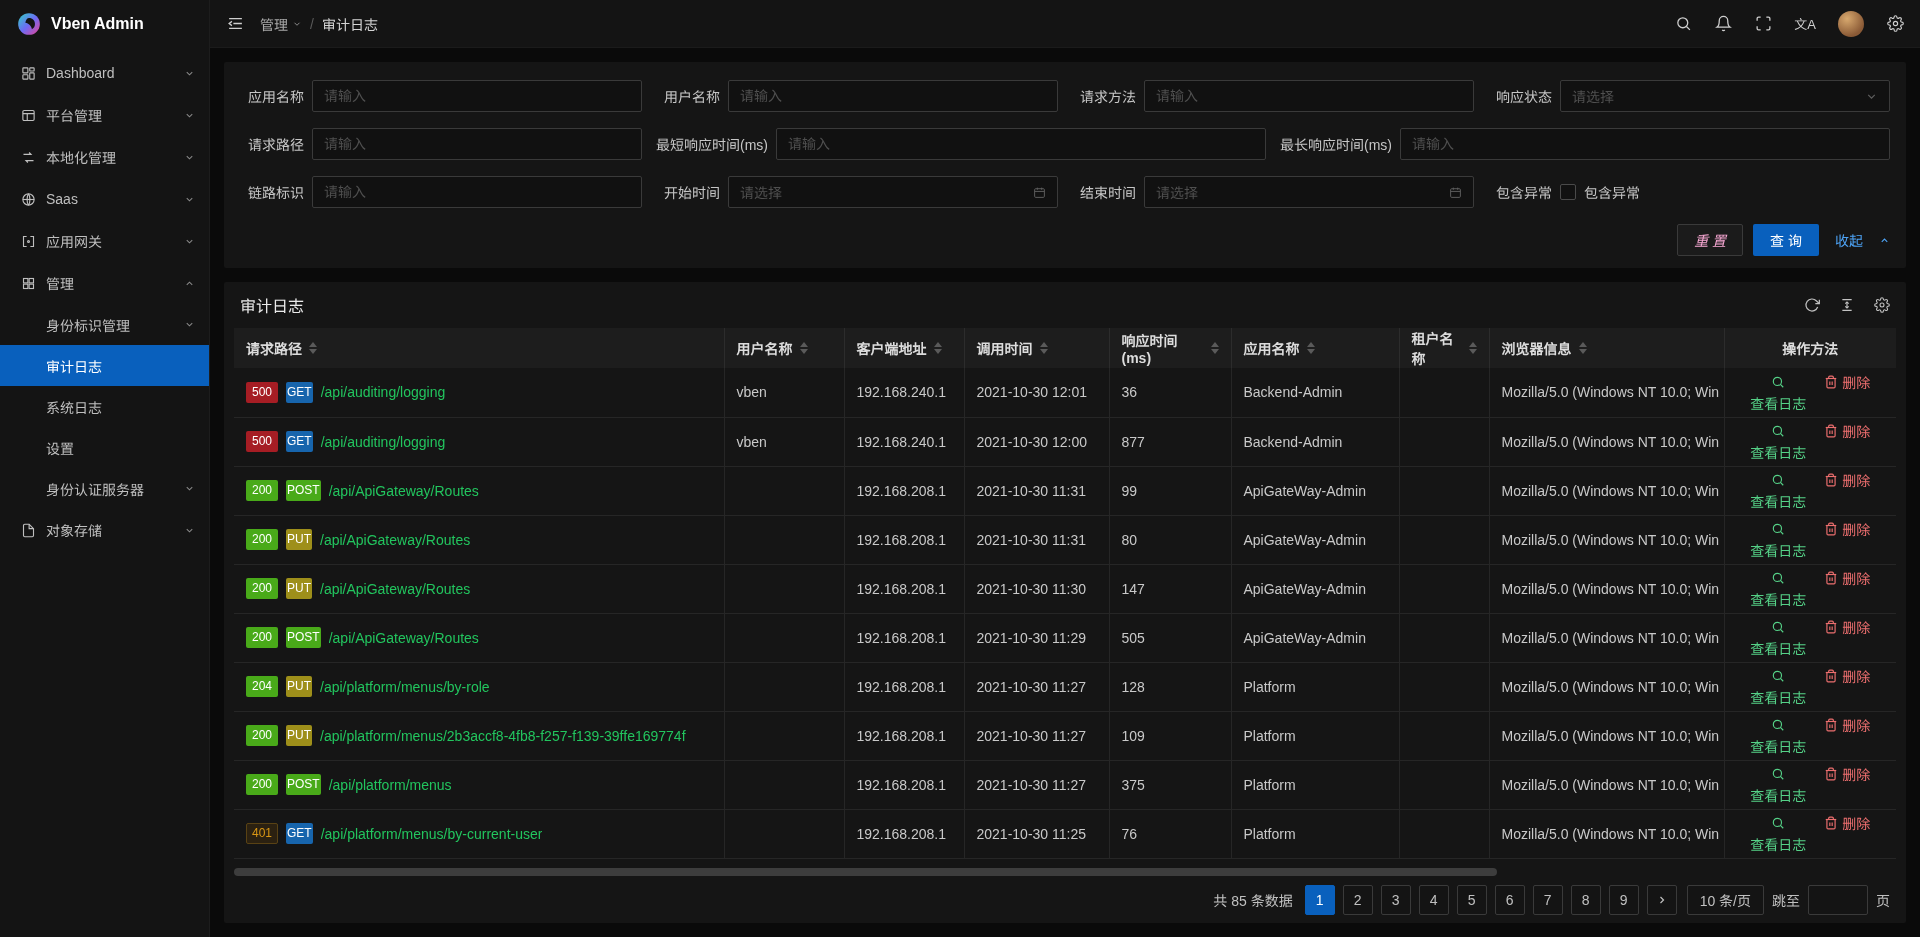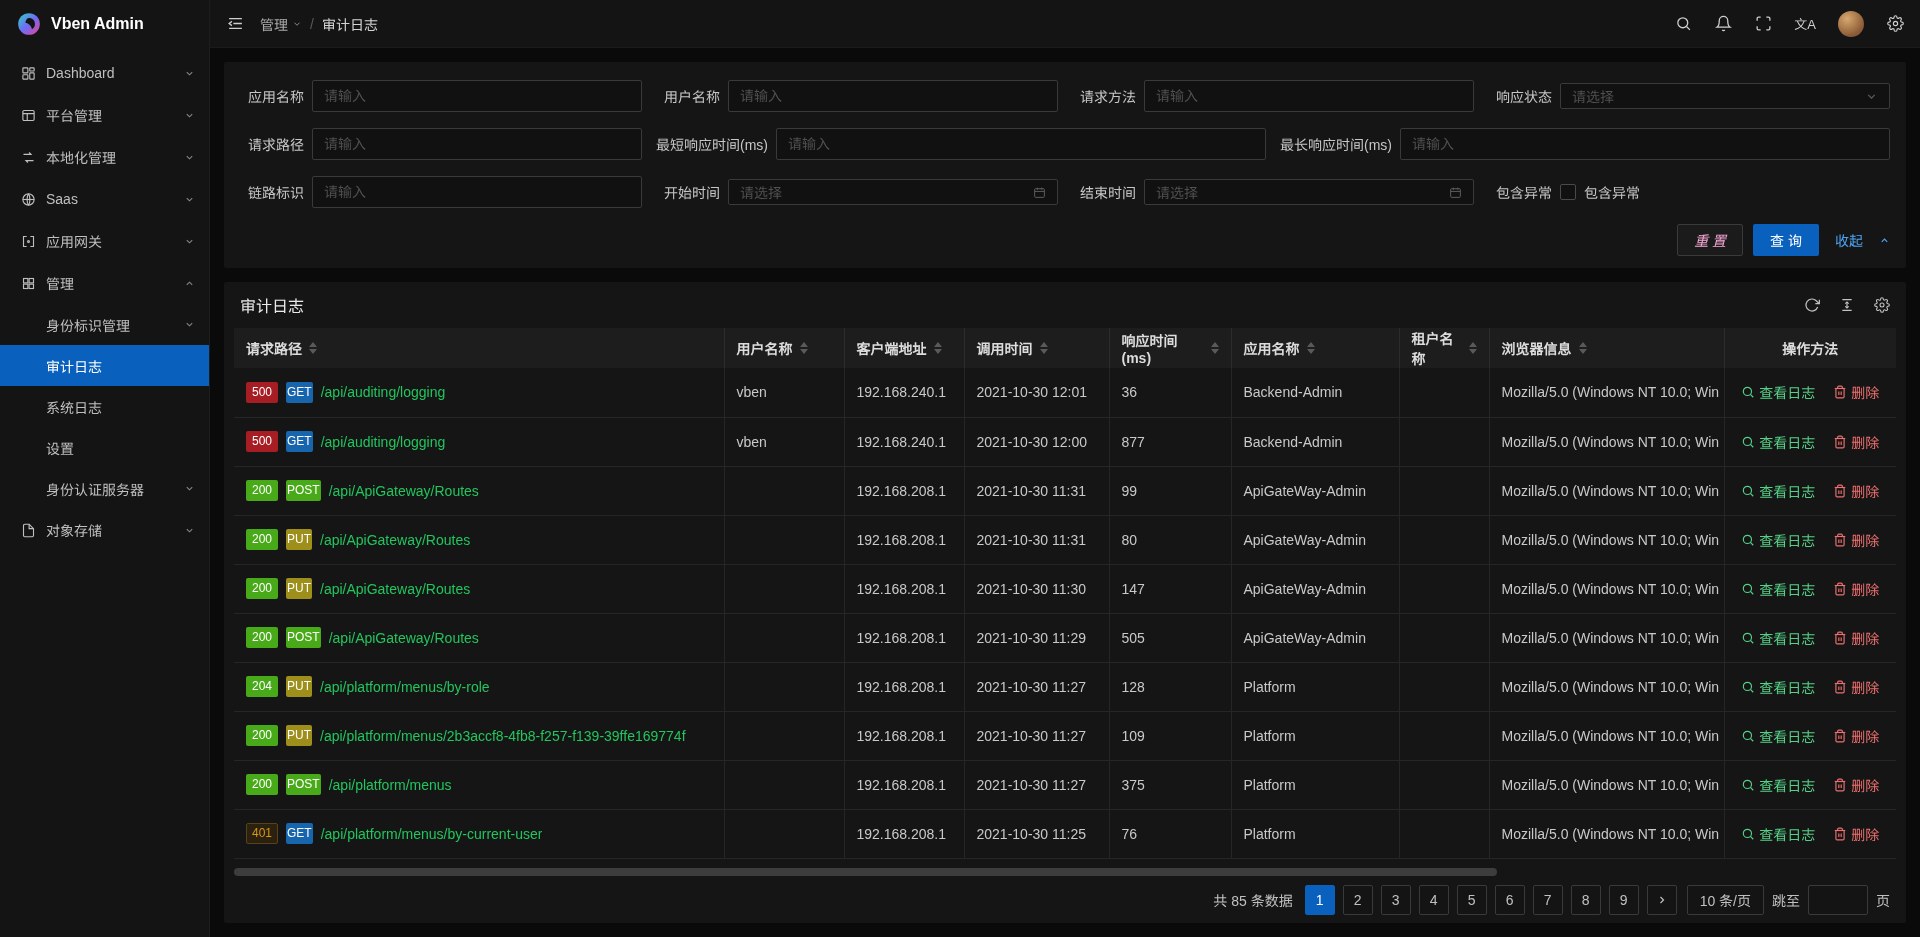--- a/index.html
+++ b/index.html
@@ -73,21 +73,21 @@
 
   
   .search-panel{padding:18px 16px 12px;}
   .form-grid{display:grid;grid-template-columns:repeat(8,1fr);column-gap:14px;row-gap:16px;}
   .form-item{display:flex;align-items:center;min-width:0;}
   .form-item > label{margin-right:8px;color:#c6c6c6;white-space:nowrap;min-width:64px;text-align:right;}
   .s2{grid-column:span 2;}
   .s3{grid-column:span 3;}
   .text-input{flex:1;min-width:0;height:32px;background:var(--input-bg);border:1px solid var(--border);border-radius:2px;color:#7dd3fc;padding:0 11px;font-size:14px;outline:none;font-family:inherit;}
   .text-input::placeholder{color:var(--placeholder);}
-  .fake-control{flex:1;min-width:0;height:26px;background:var(--input-bg);border:1px solid var(--border);border-radius:2px;display:flex;align-items:center;justify-content:space-between;padding:12px 11px;cursor:pointer;}
+  .fake-control{flex:1;min-width:0;height:32px;background:var(--input-bg);border:1px solid var(--border);border-radius:2px;display:flex;align-items:center;justify-content:space-between;padding:12px 11px;cursor:pointer;}
   .fake-control .ph{color:var(--placeholder);}
   .fake-control svg{width:13px;height:13px;color:#5f5f5f;flex:none;}
   .checkbox{width:16px;height:16px;border:1px solid #4a4a4a;background:var(--input-bg);border-radius:2px;display:inline-block;cursor:pointer;flex:none;}
   .checkbox-label{margin-left:8px;color:#c6c6c6;white-space:nowrap;}
   .form-actions{grid-column:1/-1;display:flex;justify-content:flex-end;align-items:center;gap:10px;}
   .btn{height:32px;padding:0 16px;border-radius:2px;font-size:14px;border:1px solid transparent;cursor:pointer;font-family:inherit;white-space:nowrap;}
   .btn.default{background:#1b1b1b;border-color:var(--border);color:#f9a8d4;font-style:italic;}
   .btn.primary{background:var(--accent);color:#fff;}
   .collapse-link{color:var(--link);display:flex;align-items:center;gap:16px;cursor:pointer;margin-left:6px;white-space:nowrap;}
   .collapse-link svg{width:11px;height:11px;}
@@ -120,21 +120,21 @@
   .badge{display:inline-block;padding:1px 0;border-radius:2px;font-size:12px;line-height:17px;color:#fff;border:1px solid transparent;flex:none;}
   .badge.status{min-width:32px;text-align:center;}
   .badge[data-val="500"]{background:var(--badge-s500);}
   .badge[data-val="200"],.badge[data-val="204"],.badge[data-val="POST"]{background:var(--badge-s200);}
   .badge[data-val="GET"]{background:var(--badge-get);}
   .badge[data-val="PUT"]{background:var(--badge-put);}
   .badge[data-val="401"]{background:var(--badge-s401-bg);border-color:var(--badge-s401-border);color:var(--badge-s401-text);}
   .actions-td{text-align:center;}
   .action{display:inline-flex;align-items:center;gap:4px;cursor:pointer;font-size:14px;}
   .action svg{width:14px;height:14px;}
-  .action.view{color:var(--success);margin-right:14px;}
+  .action.view{color:var(--success);margin-right:14px;flex-direction:column;}
   .action.delete{color:var(--danger);}
 
   .hscrollbar{margin:5px 10px 0;height:10px;position:relative;}
   .hscrollbar .thumb{position:absolute;left:0;top:1px;height:8px;width:76%;background:#3d3d3d;border-radius:4px;cursor:pointer;}
 
   .pagination{height:46px;min-height:46px;display:flex;align-items:center;justify-content:flex-end;gap:8px;padding:0 16px;color:#c0c0c0;font-size:14px;}
   .pg-total{margin-right:4px;white-space:nowrap;}
   .pages{display:flex;gap:8px;}
   .page-btn{min-width:30px;height:30px;background:var(--bar);border:1px solid var(--border);border-radius:2px;color:#c0c0c0;font-size:14px;display:inline-flex;align-items:center;justify-content:center;cursor:pointer;font-family:inherit;padding:0 4px;}
   .page-btn.active{background:var(--accent);border-color:var(--accent);color:#fff;}

